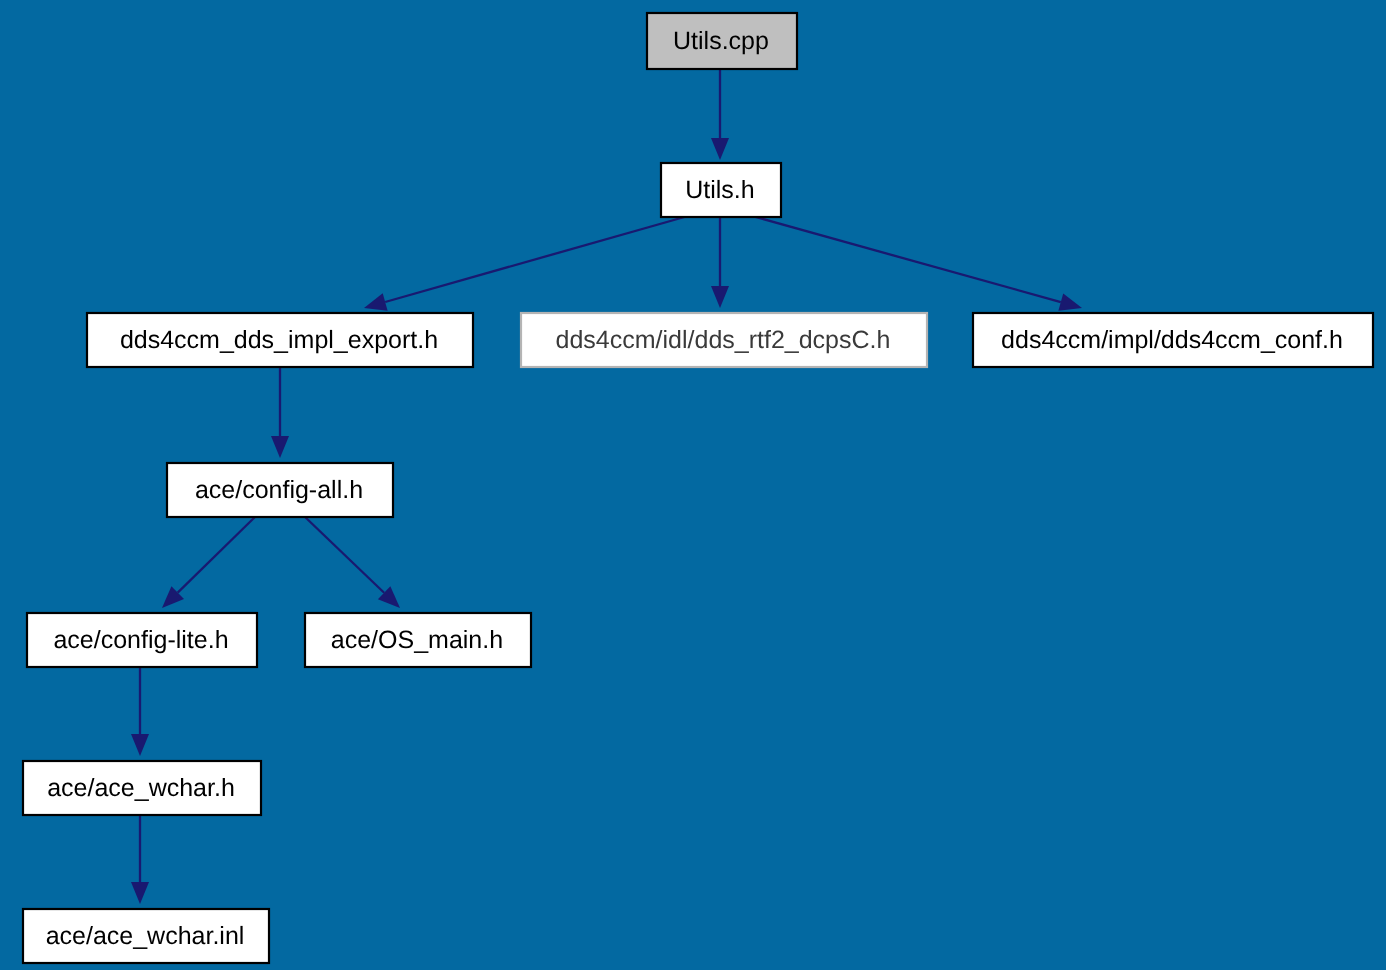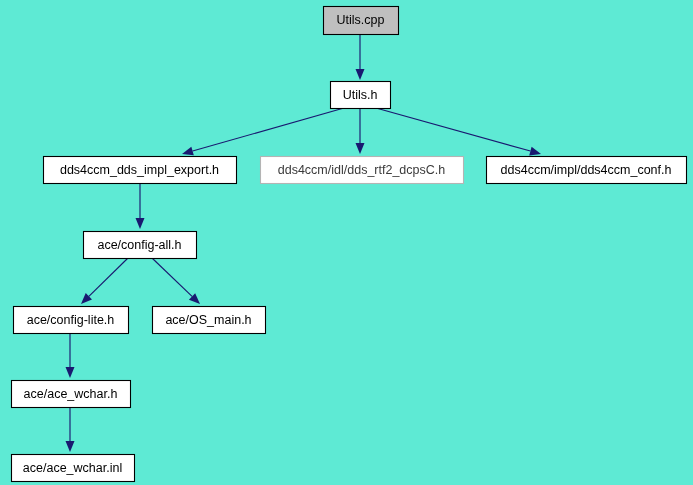--- a/index.html
+++ b/index.html
@@ -11,21 +11,21 @@
   body {
     width: 693px;
     height: 485px;
     overflow: hidden;
     font-family: "Liberation Sans", sans-serif;
   }
   #graph-root {
     position: relative;
     width: 693px;
     height: 485px;
-    background: #5eead4;
+    background: #0369a1;
   }
   svg#graph-canvas {
     position: absolute;
     left: 0;
     top: 0;
     width: 693px;
     height: 485px;
     display: block;
   }
   .node-box {

